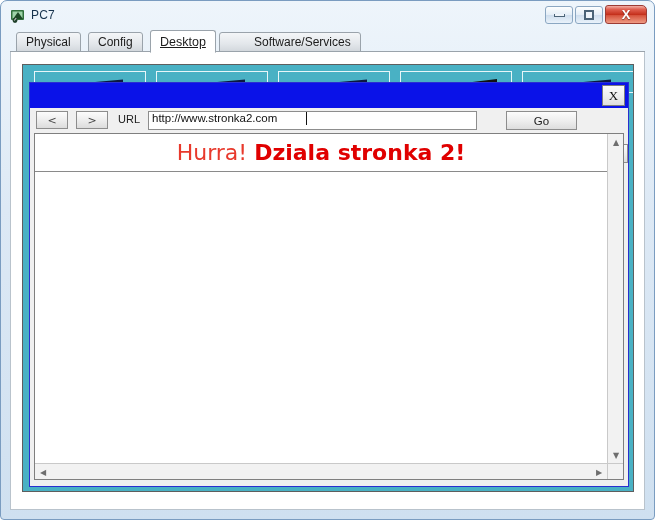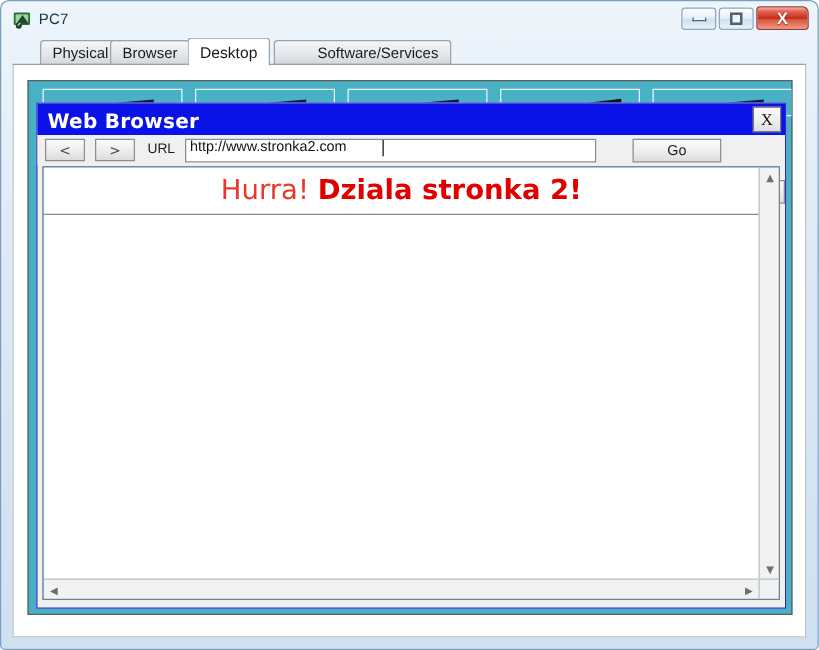--- a/index.html
+++ b/index.html
@@ -281,23 +281,23 @@
       </div>
       <div class="tb-btn" id="btn-maximize">
         <span class="glyph-max"></span>
       </div>
       <div class="tb-btn" id="btn-close">
         <span class="glyph-x">X</span>
       </div>
     </div>
 
     <div id="tabstrip">
-      <div class="tab" style="left:22px;">Physical</div>
-      <div class="tab" style="left:78px;">Browser</div>
-      <div class="tab active" style="left:140px;">Desktop</div>
+      <div class="tab" style="left:6px;">Physical</div>
+      <div class="tab" style="left:78px;">Config</div>
+      <div class="tab active" style="left:140px;text-decoration:underline;">Desktop</div>
       <div class="tab" style="left:209px;padding-left:34px;">Software/Services</div>
     </div>
     <div id="tab-underline"></div>
 
     <div id="content-pane">
       <div id="desktop-area">
 
         <div class="desk-icon" style="left:11px;">
             <span class="shape"></span>
           </div>
@@ -310,21 +310,20 @@
         <div class="desk-icon" style="left:377px;">
             <span class="shape2"></span>
           </div>
         <div class="desk-icon" style="left:499px;">
             <span class="shape"></span>
           </div>
 
         <div id="web-browser">
 
           <div id="wb-titlebar">
-            <span id="wb-title">Web Browser</span>
             <div id="wb-close">
               <span>X</span>
             </div>
           </div>
 
           <div id="wb-toolbar">
             <div class="nav-btn" id="nav-back">&lt;</div>
             <div class="nav-btn" id="nav-fwd">&gt;</div>
             <span id="url-label">URL</span>
             <div id="url-input">

